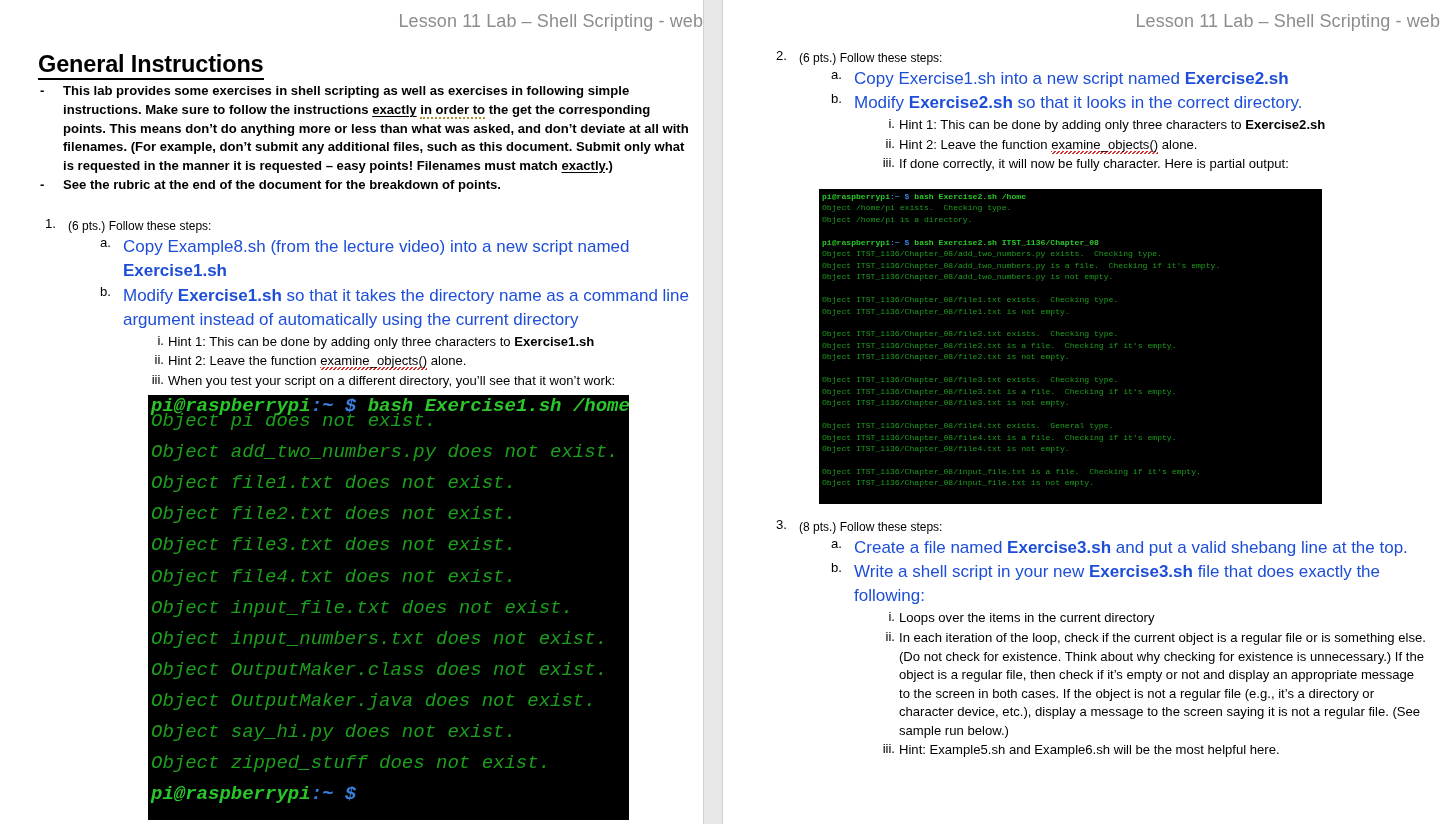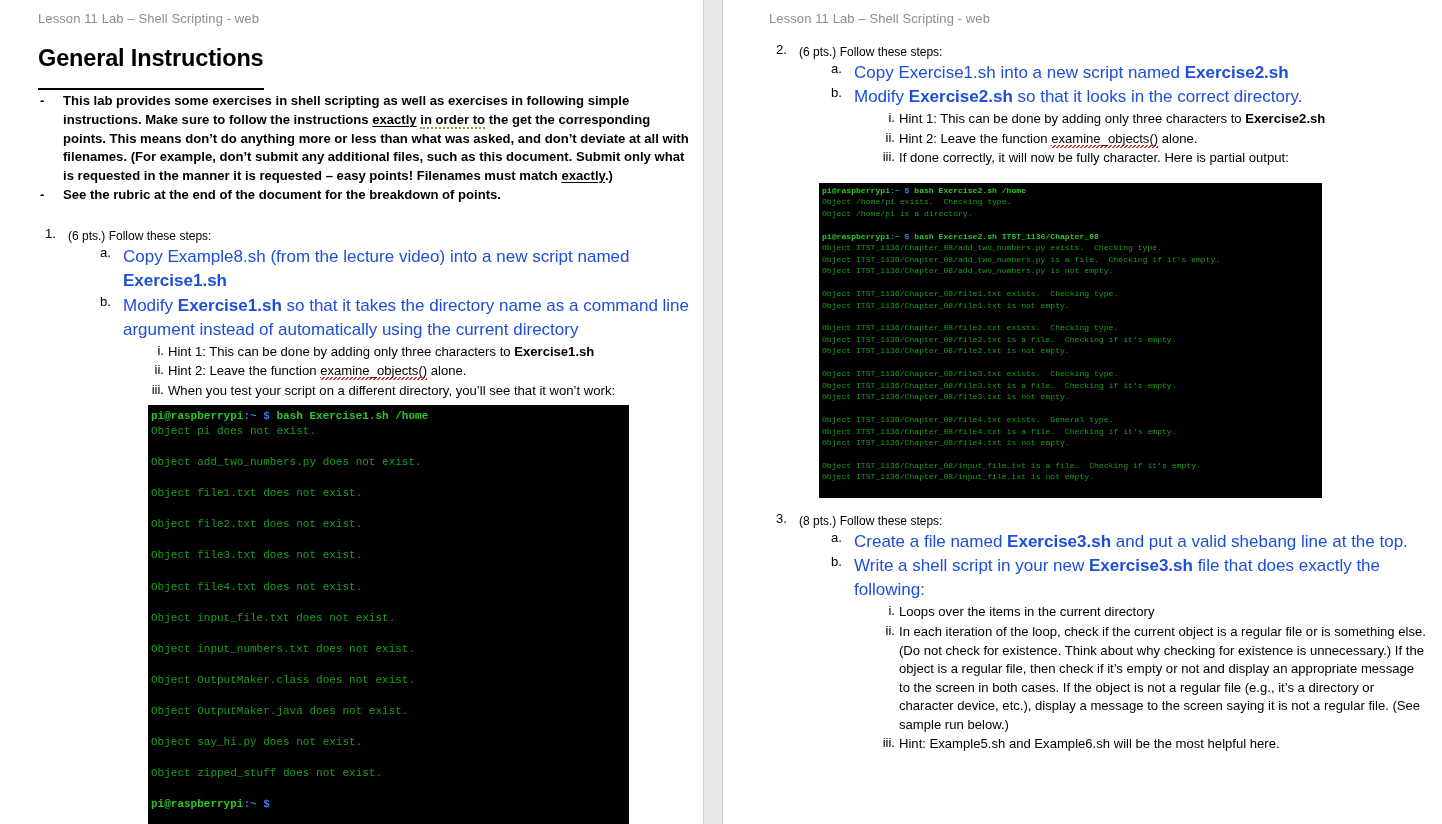--- a/index.html
+++ b/index.html
@@ -27,33 +27,34 @@
     width: 20px; height: 824px;
     background: #e8e8e8;
     border-left: 1px solid #d0d0d0;
     border-right: 1px solid #d0d0d0;
     flex: 0 0 20px;
   }
   .page-right { width: 717px; }
 
   .doc-header {
     color: #8d8d8d;
-    font-size: 13px;
+    font-size: 18px;
     letter-spacing: 0.1px;
     padding-top: 11px;
+    text-align: right;
   }
   .page-left  .doc-header { padding-left: 38px; }
   .page-right .doc-header { padding-left: 46px; }
 
   h1.gen-title {
     font-size: 23.5px;
     font-weight: bold;
     color: #000;
     margin: 19px 0 2px 0;
-    padding: 0 0 17px 0;
+    padding: 0 0 1px 0;
     display: inline-block;
     border-bottom: 2.6px solid #000;
     line-height: 1.12;
     letter-spacing: -0.15px;
   }
   .left-body { padding-left: 38px; padding-right: 12px; }
   .right-body { padding-left: 46px; padding-right: 12px; }
 
   
   .dash-list { margin: 0; padding: 0; list-style: none; }
@@ -103,23 +104,24 @@
     background: #000000;
     font-family: "Liberation Mono", "DejaVu Sans Mono", monospace;
     overflow: hidden;
     color: #18a018;
   }
   .term-left {
     margin-left: 110px;
     margin-top: 4px;
     width: 481px;
     height: 425px;
-    font-size: 11px;
+    font-size: 19px;
     line-height: 15.55px;
     padding: 4px 0 0 3px;
+    font-style: italic;
   }
   .term-right {
     margin-left: 50px;
     margin-top: 15px;
     width: 503px;
     height: 315px;
     font-size: 8.1px;
     line-height: 11.45px;
     padding: 2px 0 0 3px;
   }

